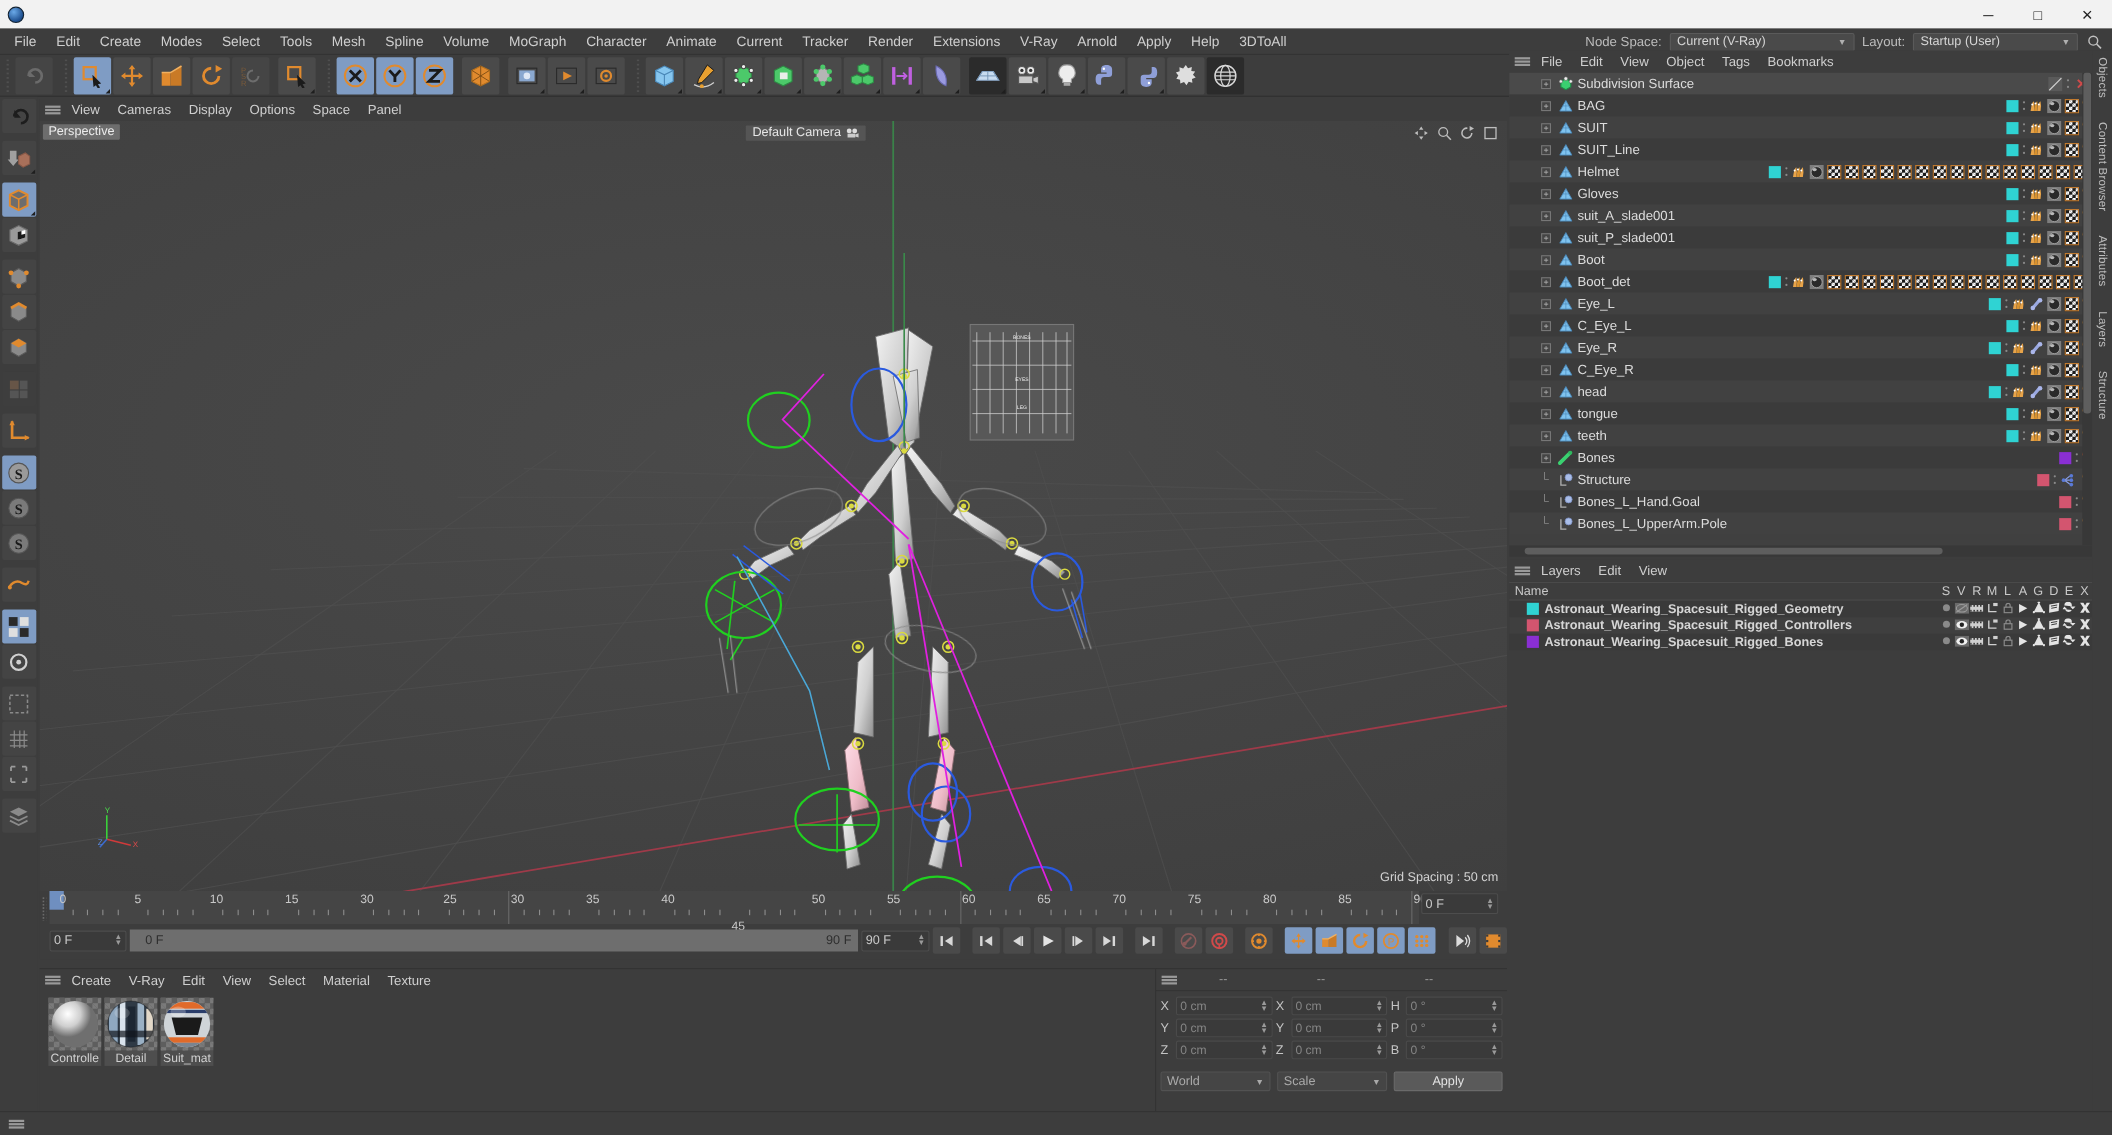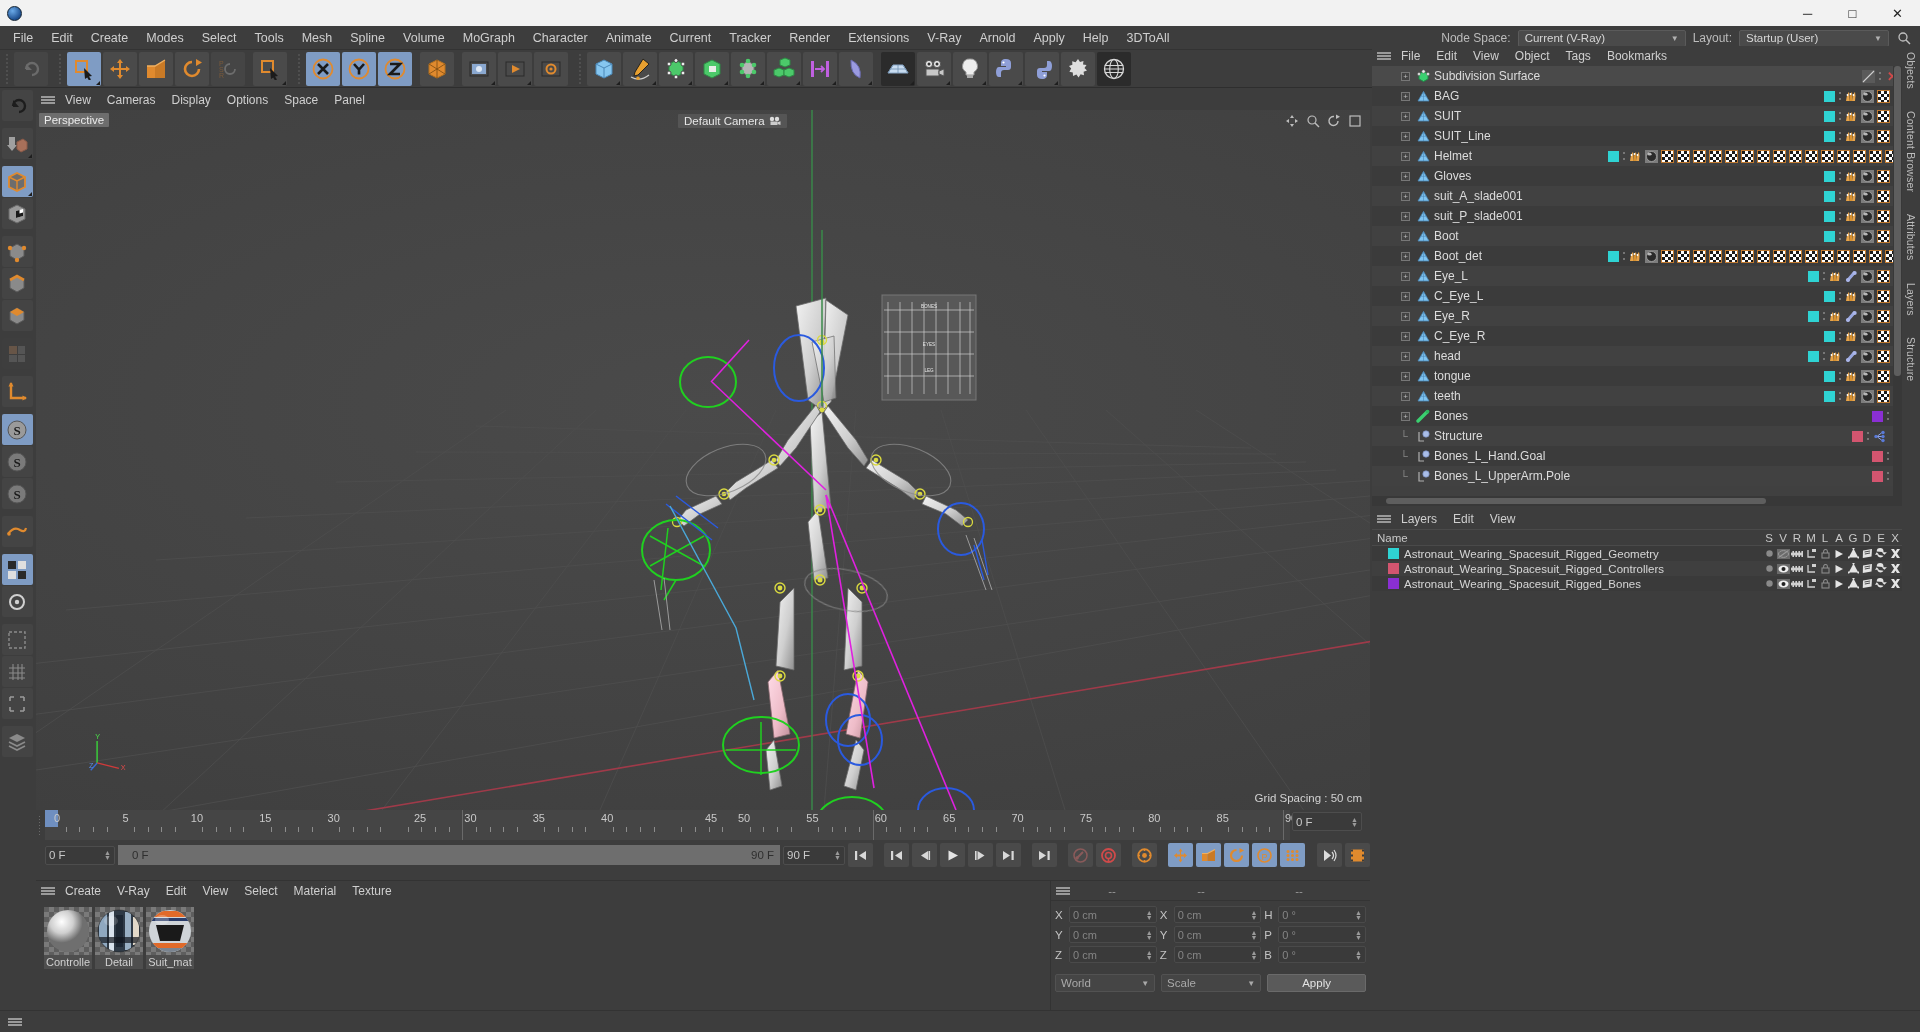--- a/index.html
+++ b/index.html
@@ -191,21 +191,21 @@
   .om-scroll-h { height:10px; background:#383838; position:relative;}
   .om-scroll-h .thumb { position:absolute; left:14px; top:2px; height:6px; width:380px; background:#5e5e5e; border-radius:3px;}
   .om-scroll-v { position:absolute; right:0; top:0; width:9px; bottom:0; background:#383838;}
   .om-scroll-v .thumb { position:absolute; left:1px; top:0px; width:7px; height:310px; background:#5e5e5e; border-radius:3px;}
 
   .ly-list { background:#3a3a3a; }
   .ly-head { height:17px; display:flex; align-items:center; font-size:11.5px; color:#c9c9c9;
       background:#3d3d3d; border-bottom:1px solid #4a4a4a; border-top:1px solid #4a4a4a;}
   .ly-head .nm { flex:1; padding-left:5px; }
   .ly-col { width:14px; text-align:center; flex:0 0 auto; }
-  .ly-row { height:15px; display:flex; align-items:center; font-size:11.5px; color:#d6d6d6;}
+  .ly-row { height:15px; display:flex; font-size:11.5px; color:#d6d6d6;font-weight:bold;}
   .ly-row:nth-child(even){ background:#3f3f3f;}
   .ly-row .nm { flex:1; display:flex; align-items:center; gap:5px; padding-left:16px; white-space:nowrap; overflow:hidden;}
   .ly-sw { width:11px; height:11px; flex:0 0 auto;}
   .ly-ic { width:14px; height:13px; display:flex; align-items:center; justify-content:center; flex:0 0 auto; color:#cfcfcf;}
 
   
   .edge-tabs { position:absolute; right:0; top:46px; width:18px; bottom:0; background:#3d3d3d;
       display:flex; flex-direction:column; align-items:center; gap:22px; padding-top:6px;}
   .edge-tab { writing-mode:vertical-rl; font-size:10.5px; color:#bdbdbd; letter-spacing:.2px; white-space:nowrap;}
 
@@ -876,42 +876,42 @@
         <div class="tl-num" style="left: 214.167px;">15</div>
         <div class="tl-tick" style="left: 225.844px;"></div>
         <div class="tl-tick" style="left: 239.522px;"></div>
         <div class="tl-tick" style="left: 253.2px;"></div>
         <div class="tl-tick" style="left: 266.878px;"></div>
         <div class="tl-num" style="left: 282.556px;">30</div>
         <div class="tl-tick" style="left: 294.233px;"></div>
         <div class="tl-tick" style="left: 307.911px;"></div>
         <div class="tl-tick" style="left: 321.589px;"></div>
         <div class="tl-tick" style="left: 335.267px;"></div>
-        <div class="tl-num" style="left: 369px;">25</div>
+        <div class="tl-num" style="left: 358px;">25</div>
         <div class="tl-tick" style="left: 362.622px;"></div>
         <div class="tl-tick" style="left: 376.3px;"></div>
         <div class="tl-tick" style="left: 389.978px;"></div>
         <div class="tl-tick" style="left: 403.656px;"></div>
         <div class="tl-num" style="left: 419.333px;">30</div>
         <div class="tl-tick major" style="left: 417.333px;"></div>
         <div class="tl-tick" style="left: 431.011px;"></div>
         <div class="tl-tick" style="left: 444.689px;"></div>
         <div class="tl-tick" style="left: 458.367px;"></div>
         <div class="tl-tick" style="left: 472.044px;"></div>
         <div class="tl-num" style="left: 487.722px;">35</div>
         <div class="tl-tick" style="left: 499.4px;"></div>
         <div class="tl-tick" style="left: 513.078px;"></div>
         <div class="tl-tick" style="left: 526.756px;"></div>
         <div class="tl-tick" style="left: 540.433px;"></div>
         <div class="tl-num" style="left: 556.111px;">40</div>
         <div class="tl-tick" style="left: 567.789px;"></div>
         <div class="tl-tick" style="left: 581.467px;"></div>
         <div class="tl-tick" style="left: 595.144px;"></div>
         <div class="tl-tick" style="left: 608.822px;"></div>
-        <div class="tl-num" style="left: 660px;">45</div>
+        <div class="tl-num" style="left: 620px; margin-top: 24px;">45</div>
         <div class="tl-tick" style="left: 636.178px;"></div>
         <div class="tl-tick" style="left: 649.856px;"></div>
         <div class="tl-tick" style="left: 663.533px;"></div>
         <div class="tl-tick" style="left: 677.211px;"></div>
         <div class="tl-num" style="left: 692.889px;">50</div>
         <div class="tl-tick" style="left: 704.567px;"></div>
         <div class="tl-tick" style="left: 718.244px;"></div>
         <div class="tl-tick" style="left: 731.922px;"></div>
         <div class="tl-tick" style="left: 745.6px;"></div>
         <div class="tl-num" style="left: 761.278px;">55</div>

